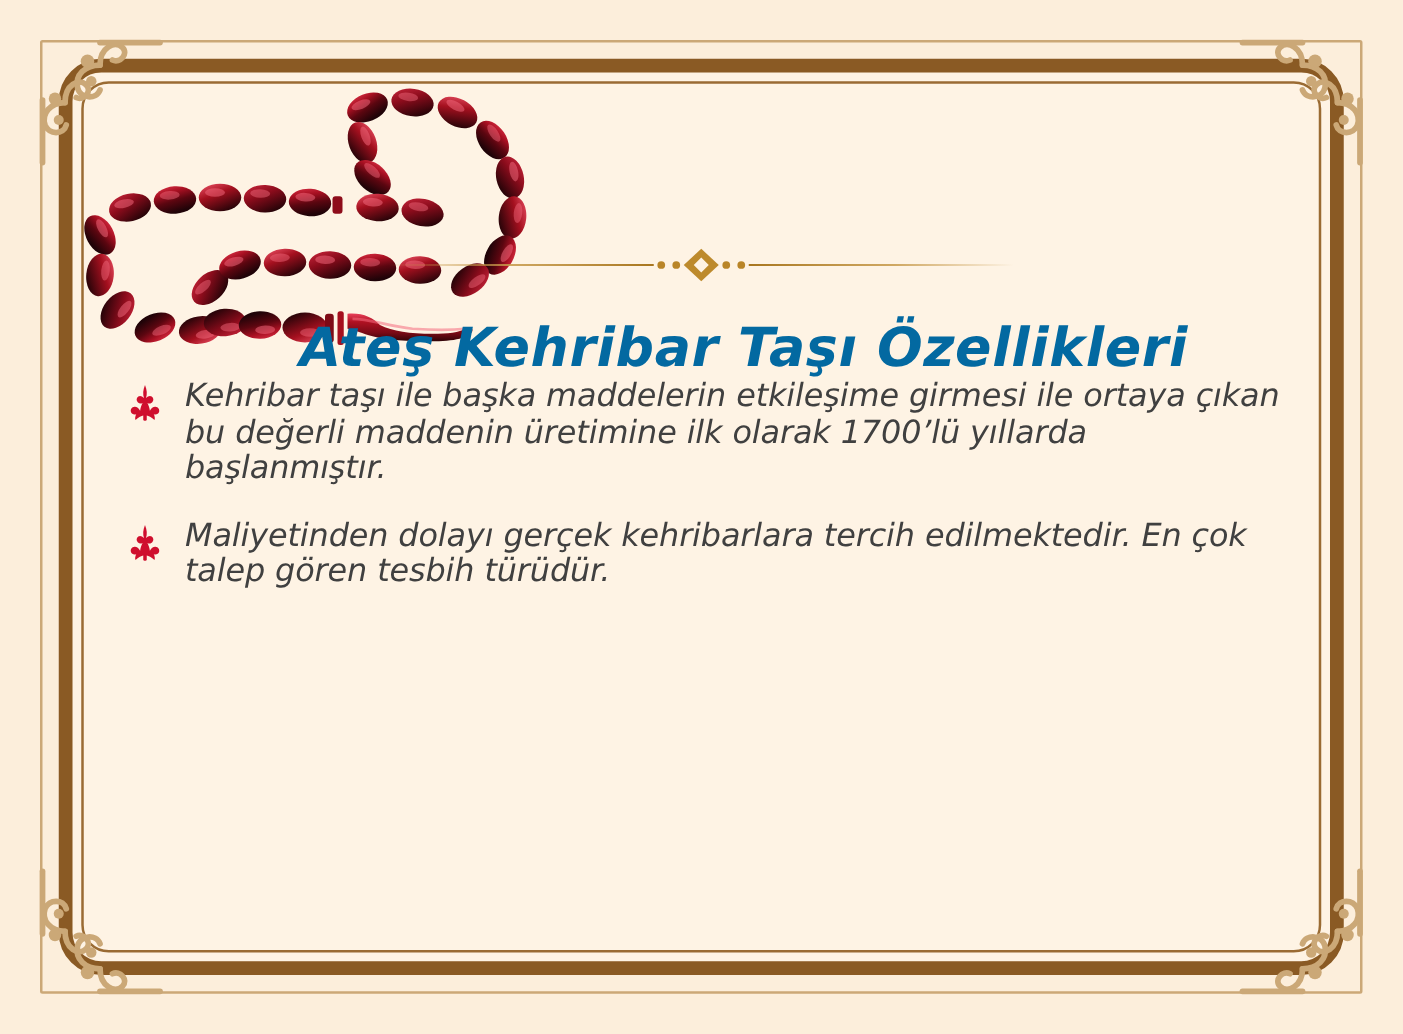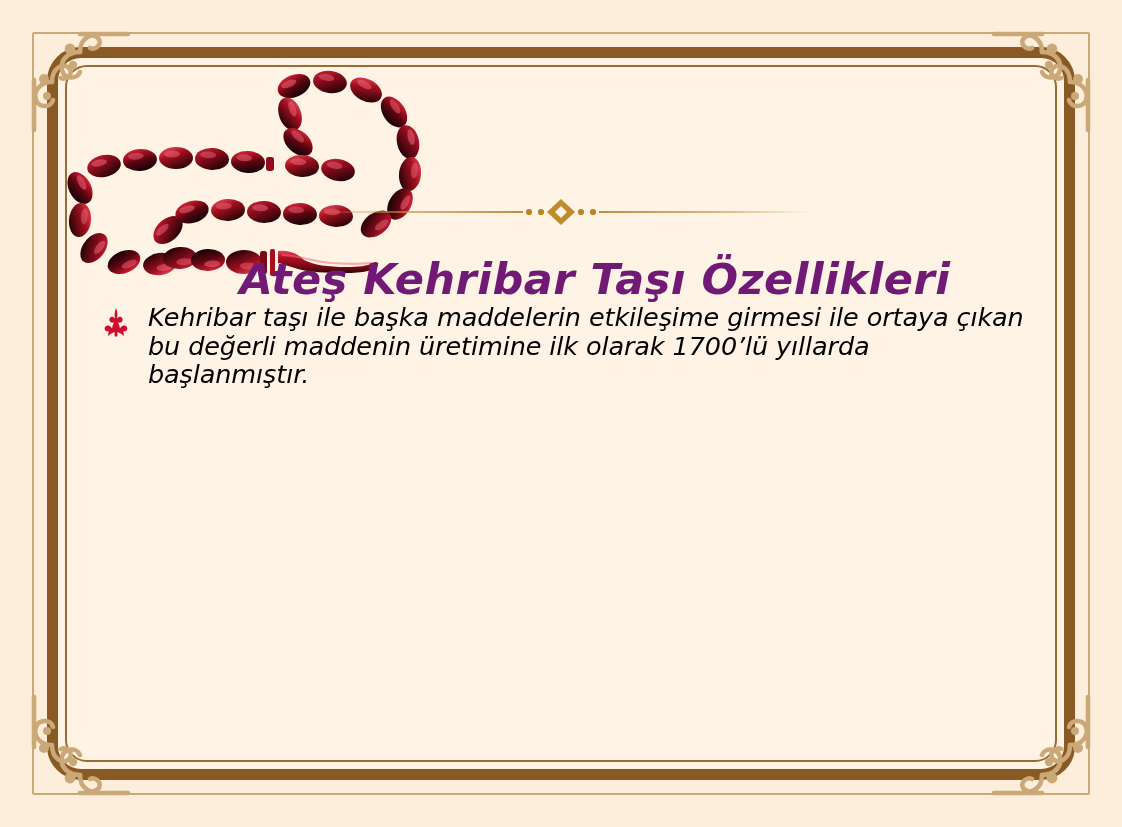--- a/index.html
+++ b/index.html
@@ -90,21 +90,21 @@
     left: 0;
     right: 0;
     top: 225px;
     text-align: center;
     padding-left: 68px;
     font-family: "DejaVu Sans", sans-serif;
     font-style: italic;
     font-weight: 700;
     font-size: 43px;
     letter-spacing: 0.5px;
-    color: #701a75;
+    color: #0369a1;
     white-space: nowrap;
   }
 
   
   .bullets {
     position: absolute;
     left: 103px;
     top: 303px;
     width: 930px;
   }
@@ -120,21 +120,21 @@
     top: 4px;
     width: 26px;
     height: 30px;
   }
   .bullet-text {
     display: block;
     font-family: "DejaVu Sans", sans-serif;
     font-style: italic;
     font-size: 25.5px;
     line-height: 1.12;
-    color: #000000;
+    color: #404040;
     letter-spacing: -0.1px;
   }
 
   
   .tesbih {
     position: absolute;
     left: 58px;
     top: 62px;
     width: 420px;
     height: 230px;
@@ -450,15 +450,35 @@
                      C16.1 16.1, 17.8 15.9, 18.8 14.8 C20.1 13.4, 20 11.2, 18.4 10.2
                      C17 9.3, 15.4 9.8, 13.8 11.4 C14.8 8.6, 14.7 5, 13 1 Z"></path>
             <rect x="11.6" y="24.2" width="2.8" height="5.4" rx="1.2"></rect>
           </g>
         </svg>
       </span>
       <span class="bullet-text">Kehribar taşı ile başka maddelerin etkileşime girmesi ile ortaya çıkan bu değerli maddenin üretimine ilk olarak 1700’lü yıllarda başlanmıştır.</span>
     </div>
 
 
+    <div class="bullet-row">
+      <span class="bullet-mark">
+        <svg viewBox="0 0 26 30" width="26" height="30" aria-hidden="true">
+          <g fill="#CF0E2D">
+            <path d="M13 1 C11.3 5, 11.2 8.6, 12.2 11.4 C10.6 9.8, 9 9.3, 7.6 10.2
+                     C6 11.2, 5.9 13.4, 7.2 14.8 C8.2 15.9, 9.9 16.1, 11.1 15.3
+                     C10.1 17.1, 9.3 19.3, 9.1 21.6 C7.9 19.4, 6.3 18.2, 4.6 18.4
+                     C2.5 18.6, 1.2 20.4, 1.7 22.3 C2.2 24.1, 4.2 25, 6 24.3
+                     C5.1 26.1, 4.9 27.6, 5.4 29 C7.6 26.6, 10.1 25.3, 13 25.1
+                     C15.9 25.3, 18.4 26.6, 20.6 29 C21.1 27.6, 20.9 26.1, 20 24.3
+                     C21.8 25, 23.8 24.1, 24.3 22.3 C24.8 20.4, 23.5 18.6, 21.4 18.4
+                     C19.7 18.2, 18.1 19.4, 16.9 21.6 C16.7 19.3, 15.9 17.1, 14.9 15.3
+                     C16.1 16.1, 17.8 15.9, 18.8 14.8 C20.1 13.4, 20 11.2, 18.4 10.2
+                     C17 9.3, 15.4 9.8, 13.8 11.4 C14.8 8.6, 14.7 5, 13 1 Z"></path>
+            <rect x="11.6" y="24.2" width="2.8" height="5.4" rx="1.2"></rect>
+          </g>
+        </svg>
+      </span>
+      <span class="bullet-text">Maliyetinden dolayı gerçek kehribarlara tercih edilmektedir. En çok talep gören tesbih türüdür.</span>
+    </div>
 
   </div>
 </div>
 
 </body></html>

